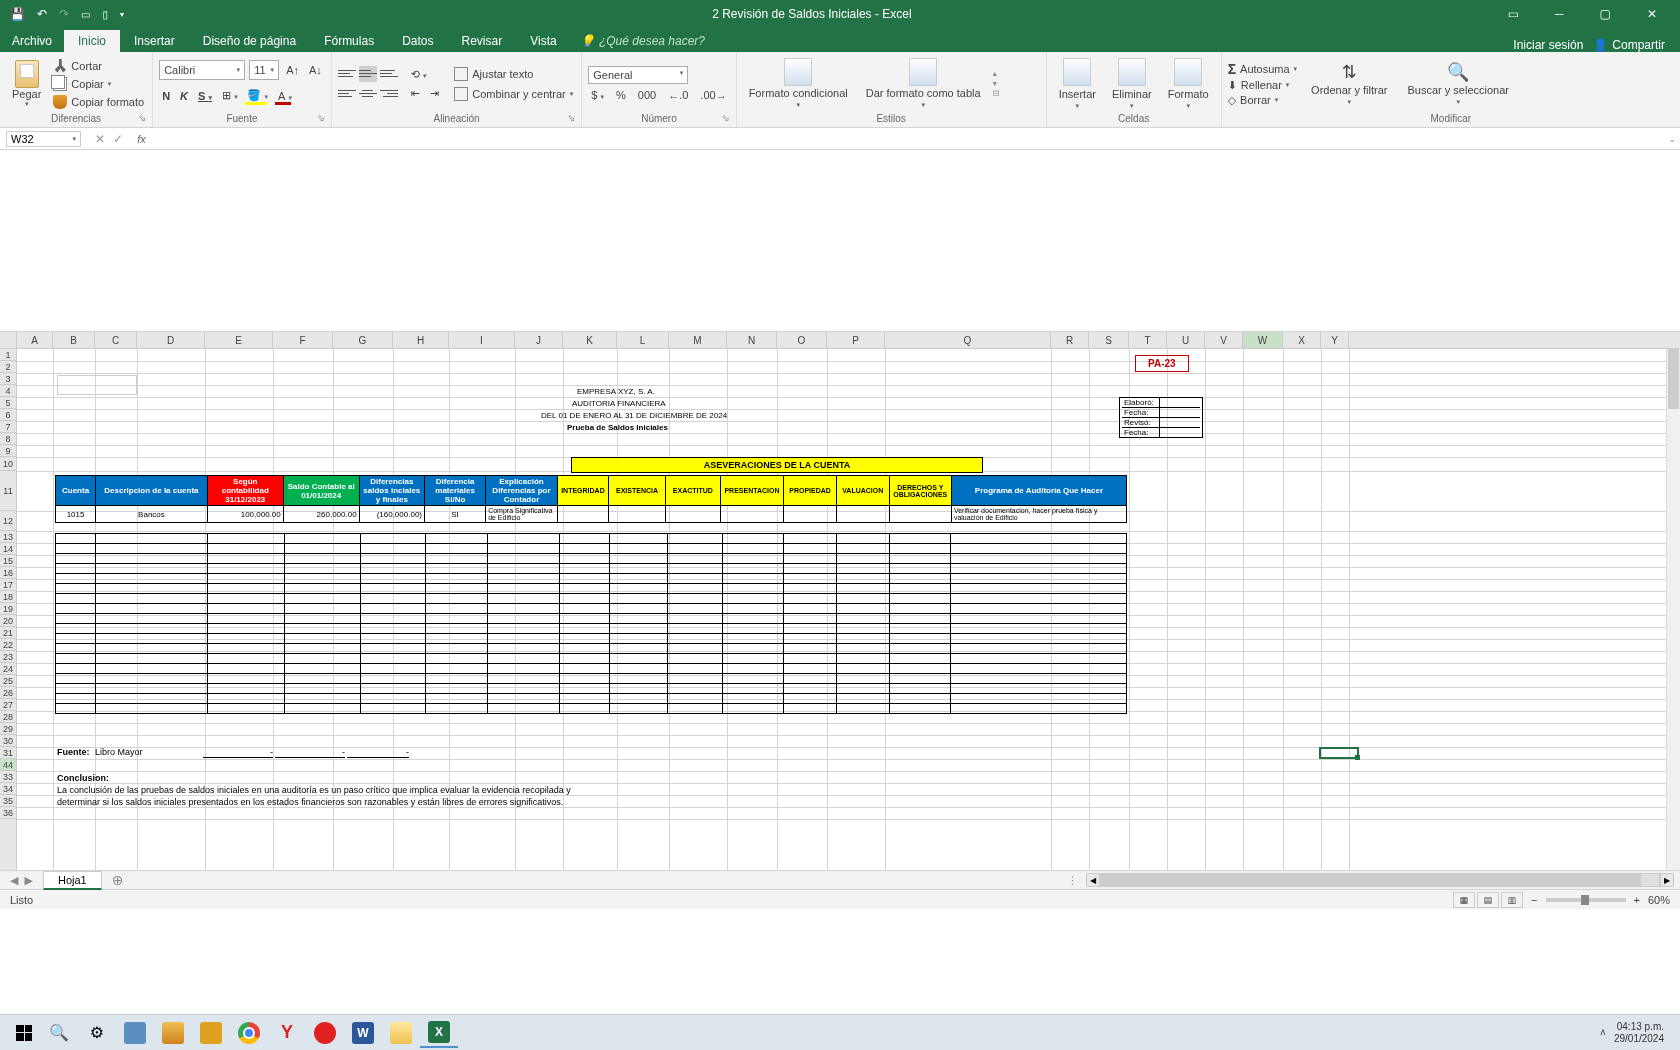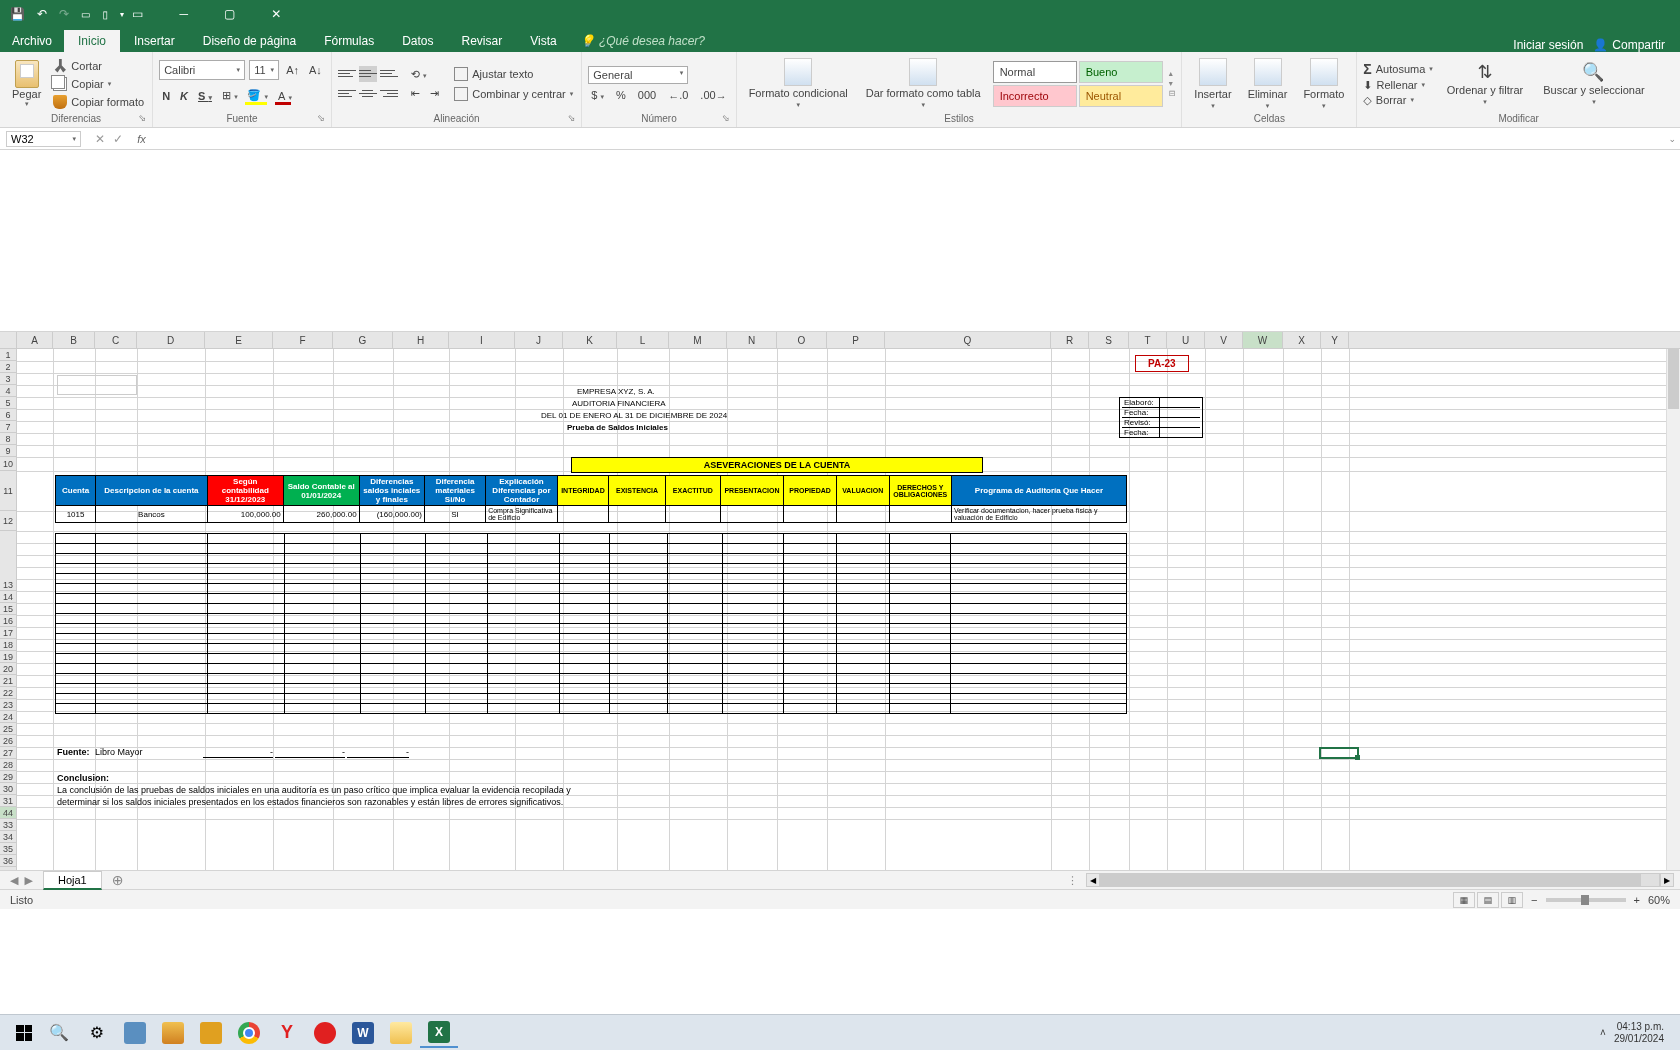--- a/index.html
+++ b/index.html
@@ -155,20 +155,21 @@
 
 <div class="titlebar">
   <div class="qat">
     <span>💾</span>
     <span>↶</span>
     <span style="opacity:.4">↷</span>
     <span style="font-size:10px">▭</span>
     <span style="font-size:10px">▯</span>
     <span style="font-size:8px">▾</span>
   </div>
+  <div class="title">2 Revisión de Saldos Iniciales - Excel</div>
   <div class="win-controls">
     <span>▭</span>
     <span>─</span>
     <span>▢</span>
     <span>✕</span>
   </div>
 </div>
 
 <div class="ribbon-tabs">
   <div class="file-tab">Archivo</div>
@@ -322,26 +323,20 @@
       <div class="big-btn">
           <div class="big-btn-icon"></div>
           <span style="text-align:center;line-height:1">Formato condicional</span>
           <span class="dropdown-arrow">▾</span>
         </div>
       <div class="big-btn">
           <div class="big-btn-icon"></div>
           <span style="text-align:center;line-height:1">Dar formato como tabla</span>
           <span class="dropdown-arrow">▾</span>
         </div>
-      <div class="style-gallery">
-        <div class="style-item style-normal">Normal</div>
-        <div class="style-item style-bueno">Bueno</div>
-        <div class="style-item style-incorrecto">Incorrecto</div>
-        <div class="style-item style-neutral">Neutral</div>
-      </div>
       <div style="display:flex;flex-direction:column;font-size:8px;gap:1px;color:#888">
         <span>▴</span>
         <span>▾</span>
         <span>⊟</span>
       </div>
     </div>
     <div class="ribbon-group-label">Estilos</div>
   </div>
 
   <div class="ribbon-group">
@@ -454,21 +449,21 @@
         <div class="row-h" style="height: 12px;">3</div>
         <div class="row-h" style="height: 12px;">4</div>
         <div class="row-h" style="height: 12px;">5</div>
         <div class="row-h" style="height: 12px;">6</div>
         <div class="row-h" style="height: 12px;">7</div>
         <div class="row-h" style="height: 12px;">8</div>
         <div class="row-h" style="height: 12px;">9</div>
         <div class="row-h" style="height: 14px;">10</div>
         <div class="row-h" style="height: 40px;">11</div>
         <div class="row-h" style="height: 20px;">12</div>
-        <div class="row-h" style="height: 12px; margin-top: 48px;">13</div>
+        <div class="row-h" style="height: 12px;">13</div>
         <div class="row-h" style="height: 12px;">14</div>
         <div class="row-h" style="height: 12px;">15</div>
         <div class="row-h" style="height: 12px;">16</div>
         <div class="row-h" style="height: 12px;">17</div>
         <div class="row-h" style="height: 12px;">18</div>
         <div class="row-h" style="height: 12px;">19</div>
         <div class="row-h" style="height: 12px;">20</div>
         <div class="row-h" style="height: 12px;">21</div>
         <div class="row-h" style="height: 12px;">22</div>
         <div class="row-h" style="height: 12px;">23</div>

